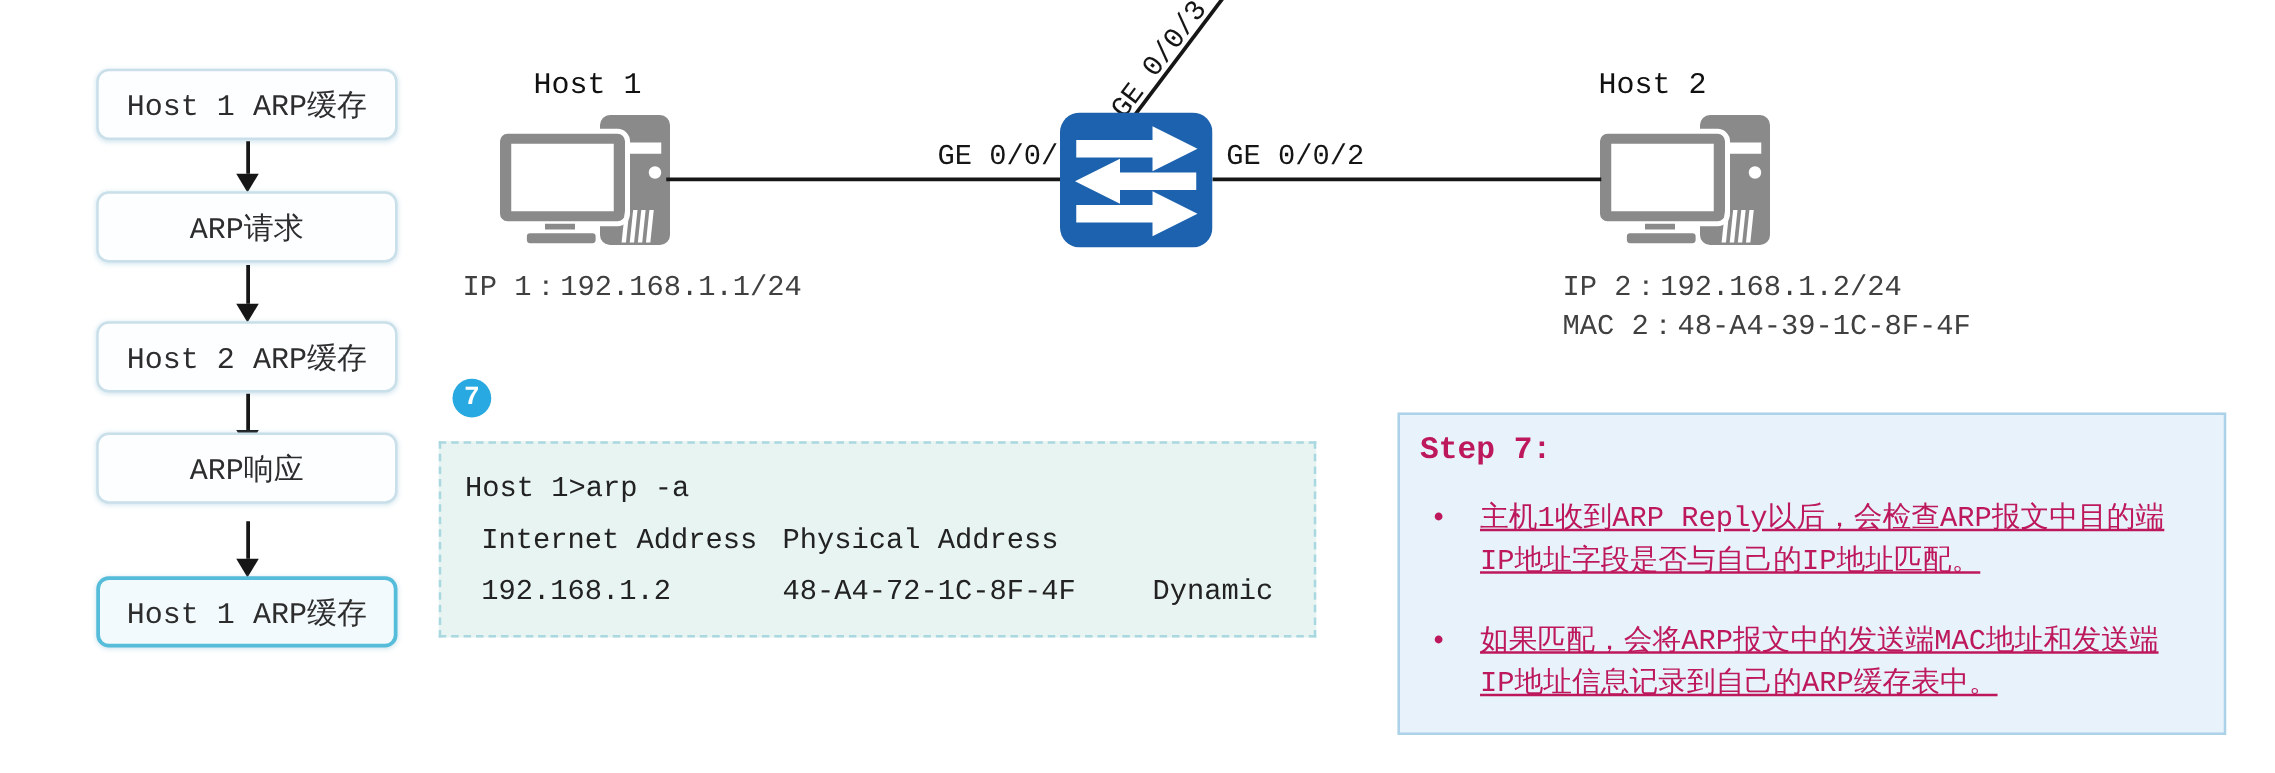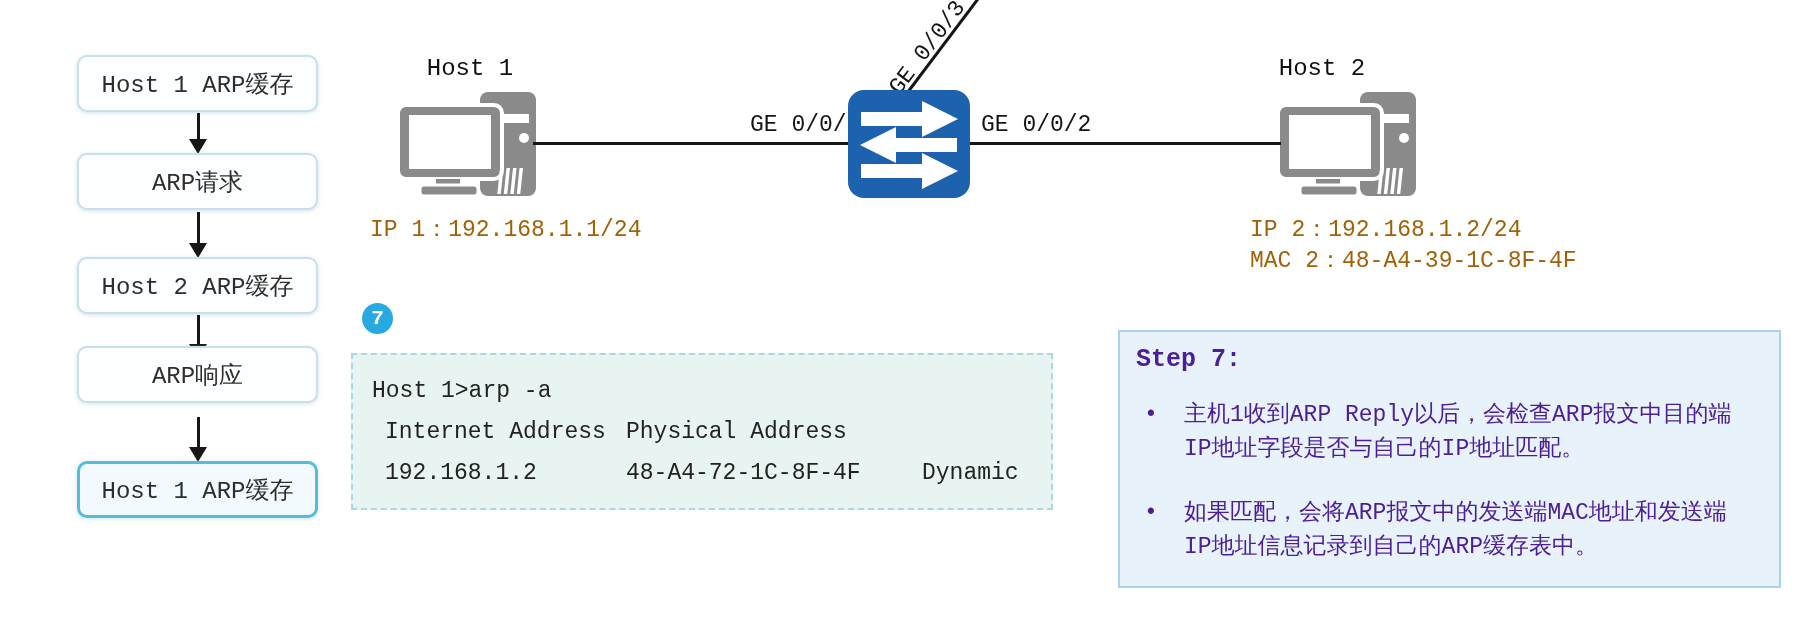--- a/index.html
+++ b/index.html
@@ -43,45 +43,45 @@
   .hline{position:absolute;top:142px;height:3px;background:var(--line-black);}
   .diag-line{
     position:absolute;left:888px;top:93px;width:122px;height:3px;background:var(--line-black);
     transform:rotate(-53deg);transform-origin:0 50%;
   }
   .port-label{position:absolute;font-size:23px;color:#151515;white-space:nowrap;}
   .port-top{left:866px;top:84px;transform:rotate(-53deg);transform-origin:0 0;}
   .switch-wrap{position:absolute;left:830px;top:90px;width:122px;height:108px;}
   .switch-body{fill:var(--switch-blue);}
   .gray-fill{fill:var(--icon-gray);}
-  .addr-block{position:absolute;font-size:23px;line-height:31px;color:#a16207;white-space:nowrap;}
+  .addr-block{position:absolute;font-size:23px;line-height:31px;color:#404040;white-space:nowrap;}
   
   .badge{
     position:absolute;left:344px;top:303px;width:31px;height:31px;border-radius:50%;
     background:var(--badge-blue);color:#fff;font-size:21px;font-weight:bold;
     display:flex;align-items:center;justify-content:center;
   }
   
   .terminal{
     position:absolute;left:333px;top:353px;width:702px;height:157px;box-sizing:border-box;
     border:2px dashed var(--term-border);background:var(--term-bg);
     padding:16px 0 0 19px;font-size:23px;color:#222;
   }
   .term-line{line-height:41px;white-space:pre;}
   .term-grid{display:grid;grid-template-columns:241px 296px auto;margin-left:13px;line-height:41px;white-space:pre;}
   
   .panel{
     position:absolute;left:1100px;top:330px;width:663px;height:258px;box-sizing:border-box;
     border:2px solid var(--panel-border);background:var(--panel-bg);
-    padding:13px 34px 0 16px;color:#4c1d95;
+    padding:13px 34px 0 16px;color:#be185d;
   }
   .panel-title{font-size:25px;font-weight:bold;margin:0 0 24px 0;}
   .bullet{display:flex;font-size:23px;line-height:34px;margin-bottom:30px;}
   .bullet-dot{width:40px;padding-left:8px;flex:none;}
-  .bullet-text{flex:1;}
+  .bullet-text{flex:1;text-decoration:underline;}
 </style>
 </head>
 <body>
 
 <div class="stage">
 
   <div>
     <div class="fc-box" style="top:55px">Host 1 ARP缓存</div>
     <div class="fc-line" style="top:113px;height:26px"></div>
     <div class="fc-head" style="top:139px"></div>

